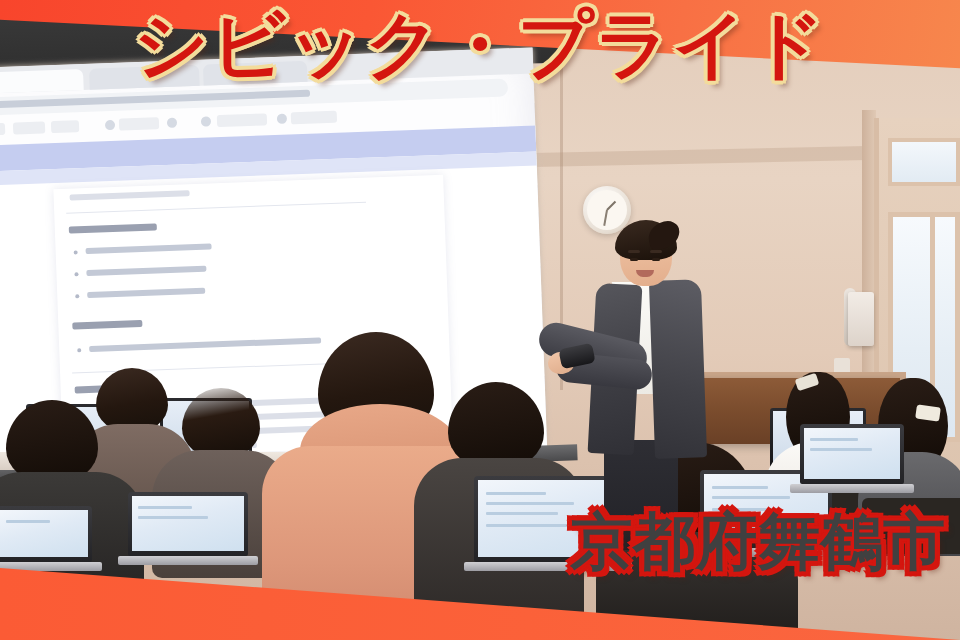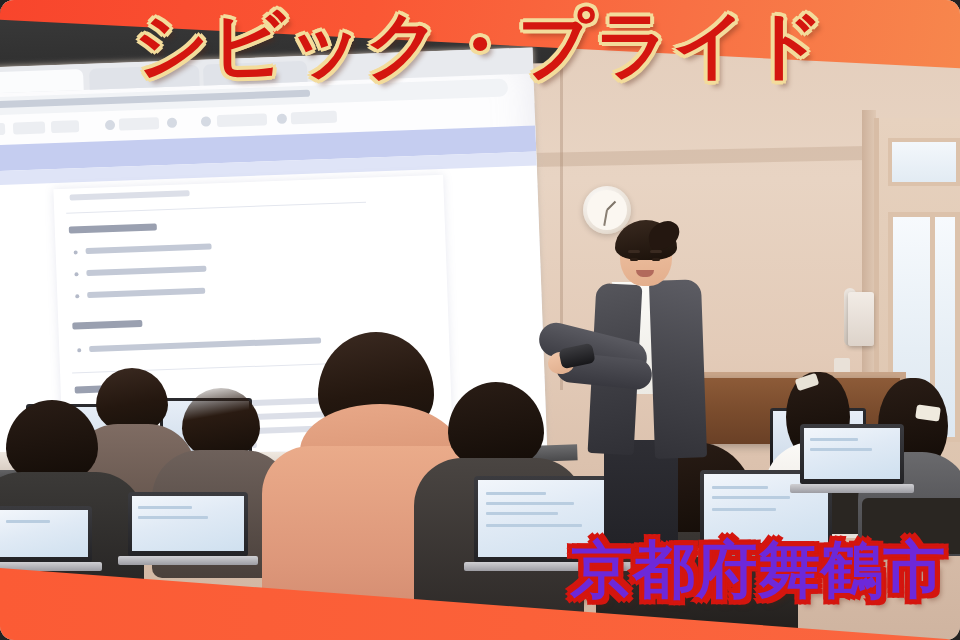--- a/index.html
+++ b/index.html
@@ -5,21 +5,20 @@
 <style>
   html,body{margin:0;padding:0;background:#222;}
   *{box-sizing:border-box;}
 
   .banner{
     position:relative;
     width:960px;height:640px;
     overflow:hidden;
     font-family:"DejaVu Sans","Liberation Sans",sans-serif;
     background:#d9c9ba;
-    border-radius:14px;
   }
 
   
   .photo{position:absolute;inset:0;overflow:hidden;}
 
   
   .wall{
     position:absolute;left:0;top:0;width:100%;height:100%;
     background:
       linear-gradient(180deg,#e3cdbb 0%,#e8d4c3 28%,#e3cbb8 55%,#dcc2ae 72%,#cfb4a0 100%);
@@ -297,25 +296,25 @@
       -3px -3px 0 #f3dc9c, 3px -3px 0 #f3dc9c,
       -3px 3px 0 #f3dc9c, 3px 3px 0 #f3dc9c,
       -4px 0 0 #f3dc9c, 4px 0 0 #f3dc9c,
        0 -4px 0 #f3dc9c, 0 4px 0 #f3dc9c,
        5px 6px 5px rgba(90,40,20,.38);
   }
   .title-line.l1{font-size:74px;}
   .title-line.l2{font-size:74px;margin-top:-4px;}
 
   .city-label{
-    position:absolute;right:14px;bottom:28px;
+    position:absolute;right:14px;bottom:56px;
     font-weight:900;
     font-size:62px;
     letter-spacing:.01em;
-    color:#6d28d9;
+    color:#404040;
     text-shadow:
       -3px 0 0 #d4160f,  3px 0 0 #d4160f,
        0 -3px 0 #d4160f,  0 3px 0 #d4160f,
       -3px -3px 0 #d4160f, 3px -3px 0 #d4160f,
       -3px 3px 0 #d4160f, 3px 3px 0 #d4160f,
       -5px 0 0 #d4160f, 5px 0 0 #d4160f,
        0 -5px 0 #d4160f, 0 5px 0 #d4160f,
       -5px -5px 0 #d4160f, 5px -5px 0 #d4160f,
       -5px 5px 0 #d4160f, 5px 5px 0 #d4160f,
        6px 7px 5px rgba(90,30,15,.35);

